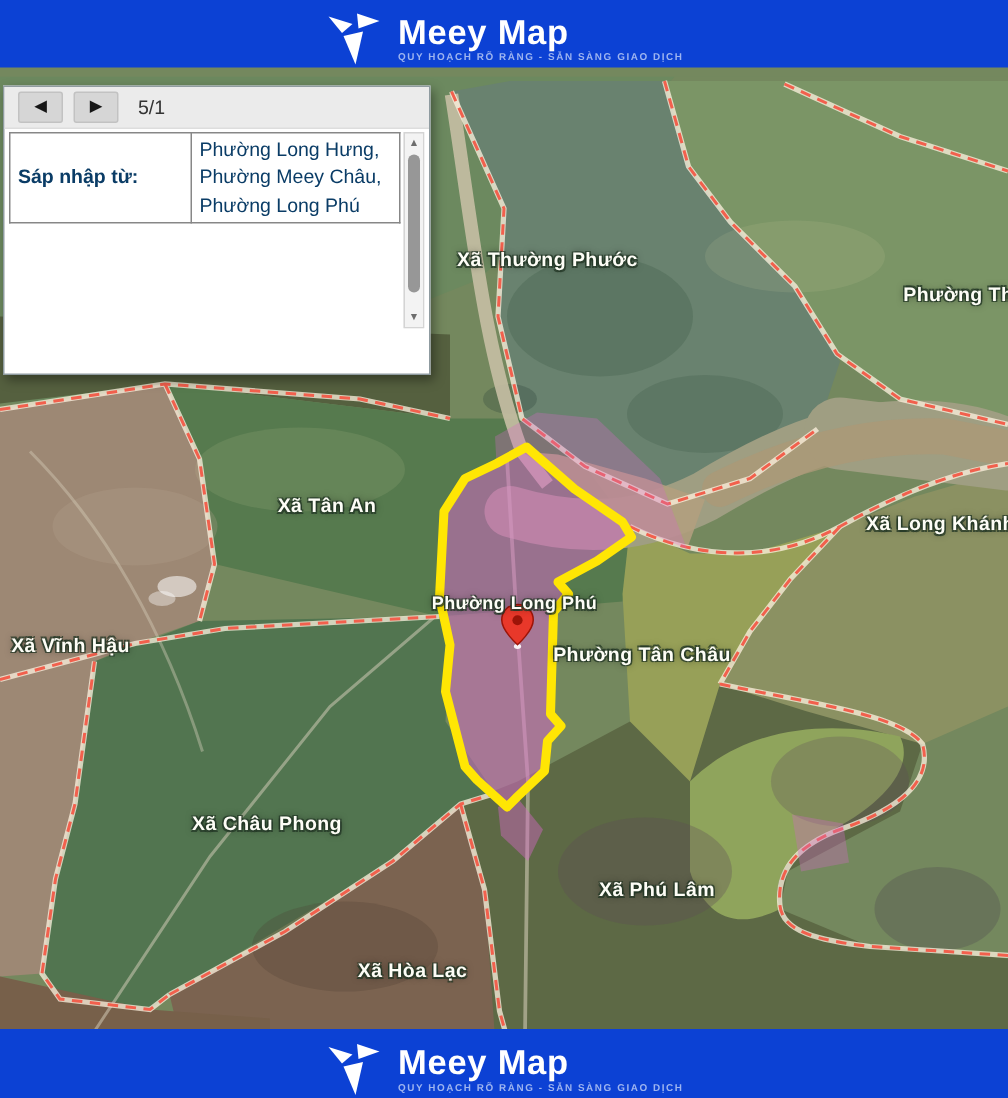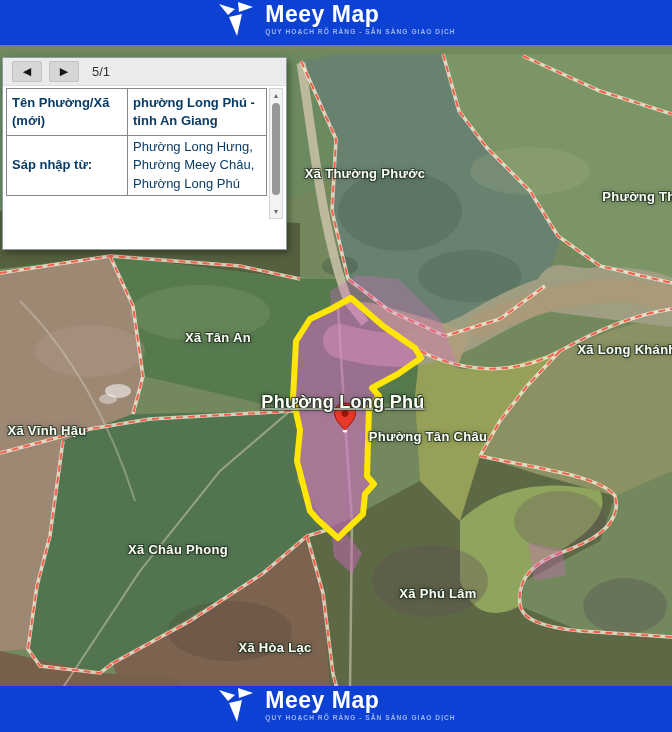--- a/index.html
+++ b/index.html
@@ -1,38 +1,38 @@
 <!DOCTYPE html>
 <html><head>
 <meta charset="utf-8">
 <style>
   html,body{margin:0;padding:0;background:#222;}
   #app{position:relative;width:672px;height:732px;overflow:hidden;
        font-family:"Liberation Sans",sans-serif;background:#74885e;}
 
   
   .brandbar{position:absolute;left:0;width:672px;background:#0c41d4;
-            display:flex;align-items:flex-start;justify-content:center;z-index:30;}
+            display:flex;align-items:flex-end;justify-content:center;z-index:30;}
   #topbar{top:0;height:45px;}
   #botbar{bottom:0;height:46px;}
   .logo{display:flex;align-items:center;gap:9px;cursor:pointer;}
   .logo svg{display:block;}
   .logo-txt{display:flex;flex-direction:column;align-items:flex-start;line-height:1;}
   .brand{color:#ffffff;font-weight:bold;font-size:23px;letter-spacing:.5px;}
   .tagline{color:#9db4f0;font-size:6.6px;font-weight:bold;letter-spacing:1.05px;margin-top:3px;}
 
   
   #map{position:absolute;top:51px;left:0;width:672px;height:715px;overflow:hidden;}
   #map svg{position:absolute;top:0;left:0;}
   .map-label{position:absolute;transform:translate(-50%,-50%);white-space:nowrap;
      color:#fdfdf6;font-size:13px;font-weight:bold;letter-spacing:.3px;
      text-shadow:-1px -1px 0 rgba(35,55,38,.75),1px -1px 0 rgba(35,55,38,.75),
                  -1px 1px 0 rgba(35,55,38,.75),1px 1px 0 rgba(35,55,38,.75),
                  0 0 5px rgba(0,0,0,.55);pointer-events:none;}
-  .map-label.hl{font-size:18px;text-decoration:underline;}
+  .map-label.hl{font-size:12px;}
 
   
   #popup{position:absolute;left:2px;top:57px;width:285px;height:193px;background:#fff;
      border:1px solid #8f9ba0;box-shadow:2px 3px 7px rgba(0,0,0,.38);z-index:20;
      box-sizing:border-box;overflow:hidden;}
   #popup-header{height:29px;background:linear-gradient(#2490ba,#1a769f);
      display:flex;align-items:center;position:relative;}
   #popup-title{color:#fff;font-size:13px;padding-left:8px;}
   #popup-close{position:absolute;right:4px;top:4px;width:27px;height:21px;
      background:linear-gradient(#ea5a50,#c8281f);border:1px solid #a82019;border-radius:3px;
@@ -181,24 +181,20 @@
   <div id="popup">
     <div id="popup-nav">
       <button class="nav-btn">◀</button>
       <button class="nav-btn">▶</button>
       <span id="pager">5/1</span>
     </div>
     <div id="tablewrap">
       <table id="info-table">
         <tbody>
           <tr class="r-tall">
-            <td class="lbl">Tên Phường/Xã (mới)</td>
-            <td class="val bold">phường Long Phú - tỉnh An Giang</td>
-          </tr>
-          <tr class="r-tall">
             <td class="lbl">Sáp nhập từ:</td>
             <td class="val">Phường Long Hưng, Phường Meey Châu, Phường Long Phú</td>
           </tr>
 
         </tbody>
       </table>
       <div id="vscroll">
         <div id="sb-up" class="sb-arrow">▲</div>
         <div id="sb-thumb"></div>
         <div id="sb-down" class="sb-arrow">▼</div>

